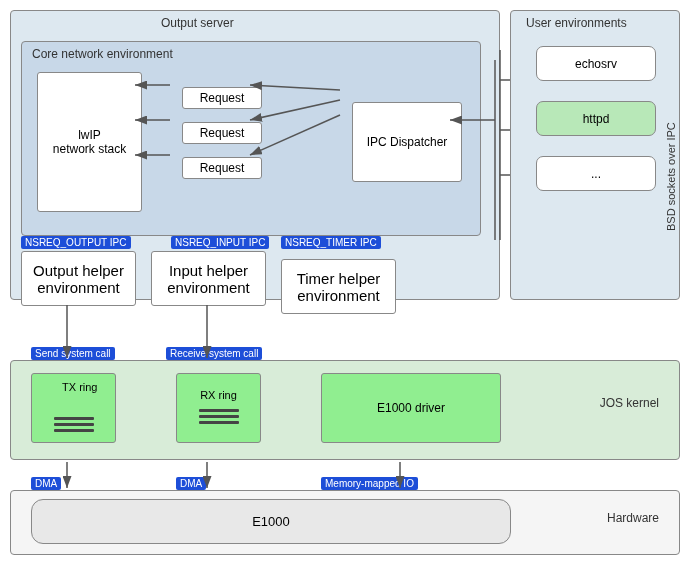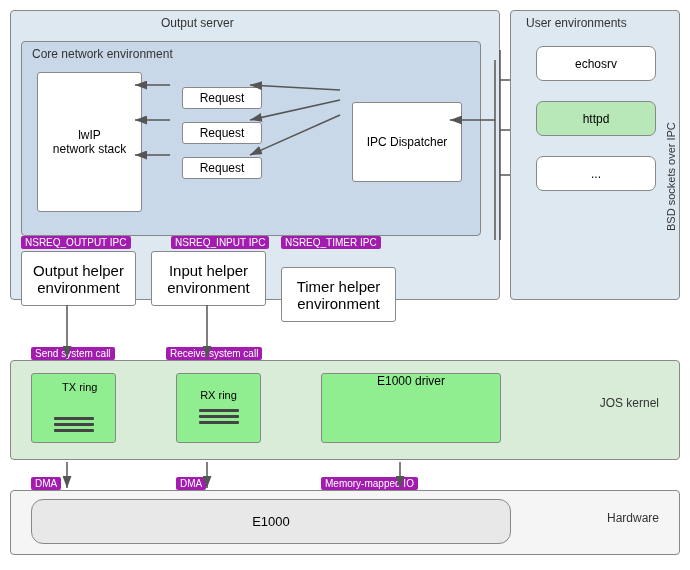--- a/index.html
+++ b/index.html
@@ -143,21 +143,21 @@
       align-items: center;
       justify-content: center;
       font-size: 12px;
     }
     .user-app-box.highlighted {
       background: #b8e8b8;
     }
     
     .tag-label {
       position: absolute;
-      background: #a21caf;
+      background: #1d4ed8;
       color: #fff;
       font-size: 10px;
       padding: 1px 4px;
       border-radius: 2px;
       white-space: nowrap;
     }
     
     .ring-box {
       position: absolute;
       background: #90ee90;
@@ -169,21 +169,21 @@
       text-align: center;
       font-size: 11px;
     }
     
     .e1000-driver-box {
       position: absolute;
       background: #90ee90;
       border: 1.5px solid #888;
       border-radius: 3px;
       display: flex;
-      align-items: flex-start;
+      align-items: center;
       justify-content: center;
       font-size: 12px;
     }
     
     .e1000-hw-box {
       position: absolute;
       background: #e8e8e8;
       border: 1.5px solid #888;
       border-radius: 12px;
       display: flex;
@@ -267,21 +267,21 @@
     <div style="position:absolute; top:240px; left:140px;">
       <span class="tag-label" style="top:-15px; left:0;margin-left:20px;">NSREQ_INPUT IPC</span>
       <div class="helper-box" style="position:relative; top:0; left:0;">
         <span style="white-space:pre-line; text-align:center;">Input helper
 environment</span>
       </div>
     </div>
 
     <div style="position:absolute; top:240px; left:270px;">
       <span class="tag-label" style="top:-15px; left:0;">NSREQ_TIMER IPC</span>
-      <div class="helper-box" style="position:relative; top:16px; left:0;">
+      <div class="helper-box" style="position:relative; top:8px; left:0;">
         <span style="white-space:pre-line; text-align:center;">Timer helper
 environment</span>
       </div>
     </div>
   </div>
 
   <div class="user-env-box">
     <span class="section-label" style="top:5px; left:15px;">User environments</span>
 
     <div class="user-app-box" style="top:35px; left:25px;">

